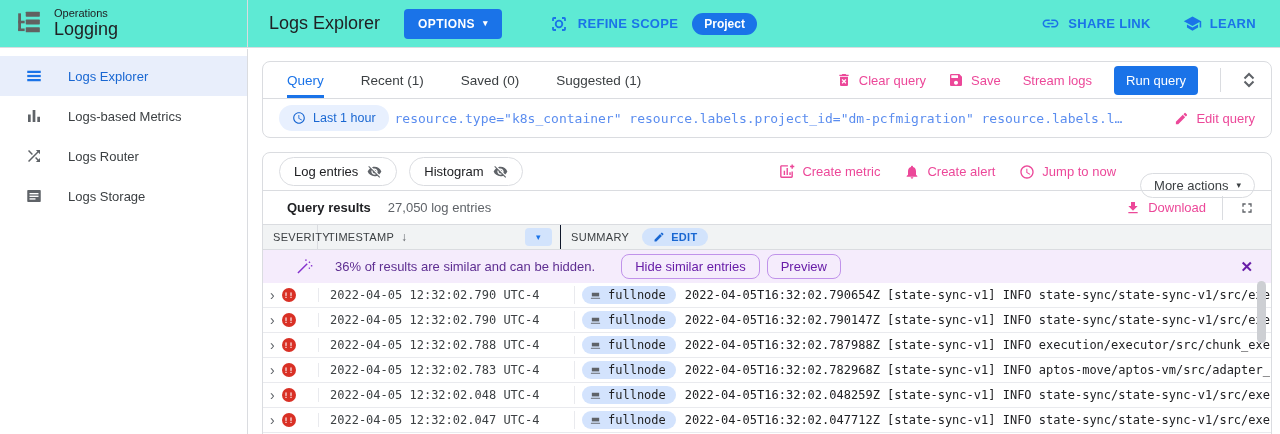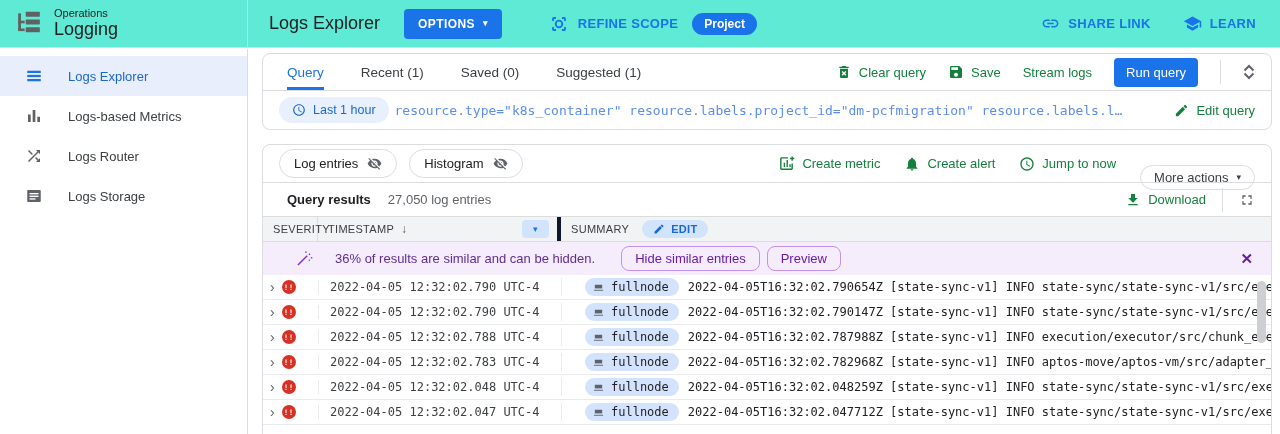--- a/index.html
+++ b/index.html
@@ -35,31 +35,31 @@
     border-right:1px solid #dadce0; padding-top:7px; background:#fff; }
   .side-item { height:40px; display:flex; align-items:center; padding-left:25px; gap:25px;
     font-size:13px; color:#3c4043; cursor:pointer; }
   .side-item .sicon { color:#5f6368; display:flex; }
   .side-item.selected { background:#e8eefb; color:#1967d2; }
   .side-item.selected .sicon { color:#1a73e8; }
 
   
   .main { position:absolute; top:49px; left:249px; right:0; bottom:0; background:#fff; }
   .card { border:1px solid #dadce0; border-radius:8px; background:#fff; overflow:hidden; }
-  .card-query { margin:4px 8px 0 13px; }
+  .card-query { margin:12px 8px 0 13px; }
   .card-results { margin:14px 8px 0 13px; height:310px; }
 
   
   .tabs-row { display:flex; align-items:center; height:37px; padding:0 16px 0 24px;
     border-bottom:1px solid #dadce0; }
   .tab { height:100%; display:flex; align-items:center; margin-right:37px; font-size:13.5px;
     font-weight:500; color:#3c4043; border-bottom:3px solid transparent; padding-top:3px; cursor:pointer; }
   .tab.active { color:#1a73e8; border-bottom-color:#1a73e8; }
   .tabs-actions { margin-left:auto; display:flex; align-items:center; gap:22px; }
-  .blue-link { display:flex; align-items:center; gap:7px; color:#15803d; font-size:13px;
+  .blue-link { display:flex; align-items:center; gap:7px; color:#ec4899; font-size:13px;
     font-weight:500; cursor:pointer; white-space:nowrap; }
   .run-btn { background:#1a73e8; color:#fff; border:none; border-radius:4px; font-size:13px;
     font-weight:500; padding:7px 12px; cursor:pointer; font-family:inherit; }
   .vdiv { width:1px; height:24px; background:#dadce0; }
   .collapse-ctl { color:#5f6368; display:flex; flex-direction:column; align-items:center; cursor:pointer; }
   .query-row { display:flex; align-items:center; height:38px; padding:0 16px; gap:6px; }
   .time-pill { display:flex; align-items:center; gap:7px; background:#e8f0fe; color:#1967d2;
     border-radius:16px; padding:6px 13px; font-size:12.5px; font-weight:500; white-space:nowrap; cursor:pointer; }
   .query-text { flex:1; font-size:13px; color:#5b8def; white-space:nowrap; overflow:hidden; }
 
@@ -77,21 +77,21 @@
   .results-title { font-size:13px; font-weight:bold; color:#202124; }
   .results-count { font-size:13px; color:#5f6368; margin-left:17px; }
   .results-head-right { margin-left:auto; display:flex; align-items:center; gap:16px; }
   .fs-icon { color:#5f6368; display:flex; cursor:pointer; }
 
   .thead { display:flex; align-items:stretch; height:26px; background:#f1f3f4;
     border-top:1px solid #dadce0; border-bottom:1px solid #dadce0;
     font-size:11px; color:#3c4043; letter-spacing:.3px; }
   .th { display:flex; align-items:center; }
   .th-severity { width:55px; padding-left:10px; border-right:1px solid #dadce0; }
-  .th-timestamp { width:243px; padding-left:10px; gap:7px; border-right:4px solid #0f172a; }
+  .th-timestamp { width:243px; padding-left:10px; gap:7px; border-right:1px solid #0f172a; }
   .sort-arrow { color:#5f6368; font-size:12px; }
   .ts-dropdown { margin-left:auto; margin-right:8px; width:27px; height:18px; background:#d2e3fc;
     border-radius:4px; display:flex; align-items:center; justify-content:center;
     color:#1a73e8; font-size:9px; cursor:pointer; }
   .th-summary { flex:1; padding-left:10px; gap:13px; }
   .edit-pill { display:flex; align-items:center; gap:6px; background:#d2e3fc; color:#1967d2;
     border-radius:10px; padding:3px 11px; font-size:11px; font-weight:bold; letter-spacing:.3px; cursor:pointer; }
 
   .banner { display:flex; align-items:center; height:33px; background:#f5ecfc;
     padding:0 18px 0 33px; font-size:13px; color:#5e2e91; }
@@ -105,22 +105,22 @@
 
   .log-row { display:flex; align-items:center; height:25px; border-bottom:1px solid #e9eaee;
     font-size:12px; }
   .cell-sev { width:55px; display:flex; align-items:center; padding-left:7px; gap:7px; }
   .row-chevron { color:#5f6368; font-size:14px; line-height:1; cursor:pointer; }
   .err-ic { width:14px; height:14px; border-radius:50%; background:#d93025; color:#fff;
     display:flex; align-items:center; justify-content:center; font-size:7.5px; font-weight:bold;
     letter-spacing:.5px; font-family:"DejaVu Sans Mono",monospace; }
   .cell-ts { width:243px; padding-left:11px; color:#3c4043; border-left:1px solid #e9eaee;
     white-space:nowrap; overflow:hidden; }
-  .cell-sum { flex:1; display:flex; align-items:center; gap:9px; padding-left:23px;
-    border-left:1px solid #e9eaee; overflow:hidden; white-space:nowrap; }
+  .cell-sum { flex:1; display:flex; align-items:center; gap:9px; padding-left:7px;
+    border-left:1px solid #e9eaee; overflow:hidden; white-space:nowrap;margin-left:13px; }
   .node-badge { display:flex; align-items:center; gap:7px; background:#d3e3fd; color:#1f1f1f;
     border-radius:10px; padding:2px 10px 2px 8px; flex:none; cursor:pointer; }
   .node-badge .node-ic { color:#5f6368; display:flex; }
   .log-msg { overflow:hidden; color:#202124; }
 
   .scroll-thumb { position:absolute; left:1008px; top:232px; width:9px; height:62px;
     background:#cdcfd3; border-radius:5px; }
 </style>
 </head>
 <body>

